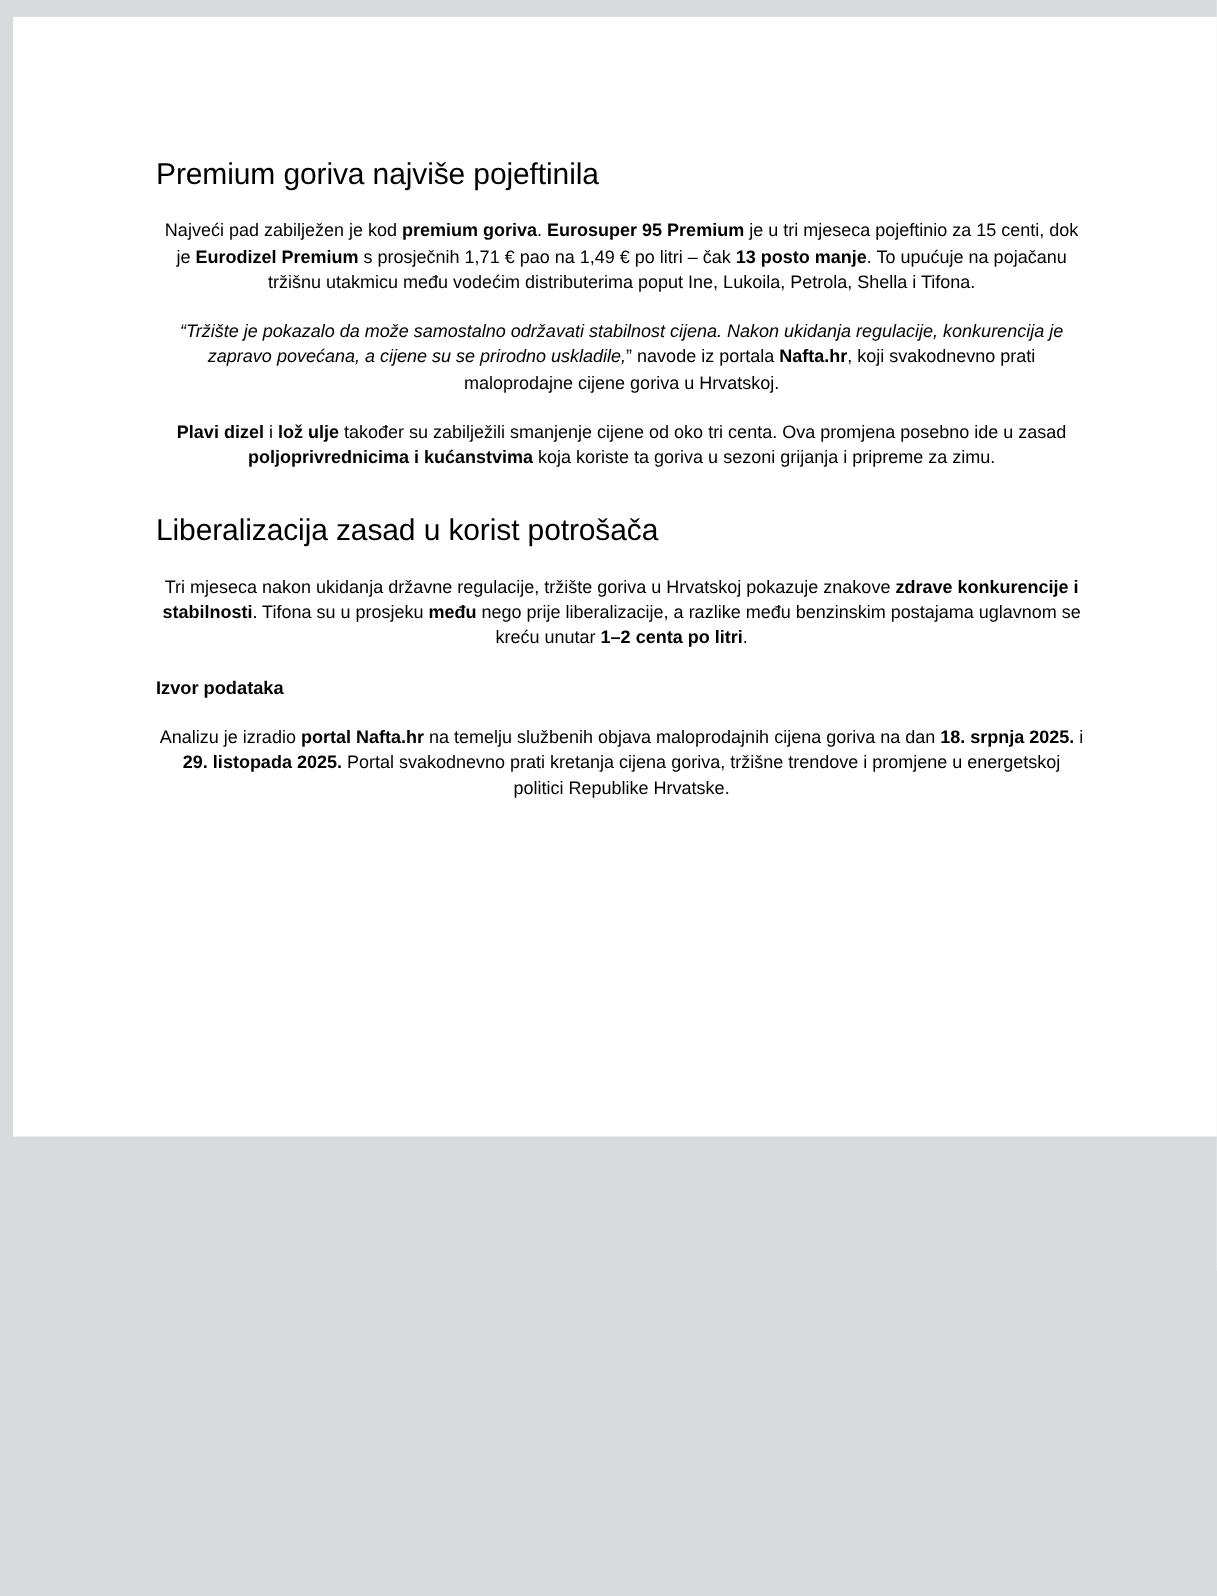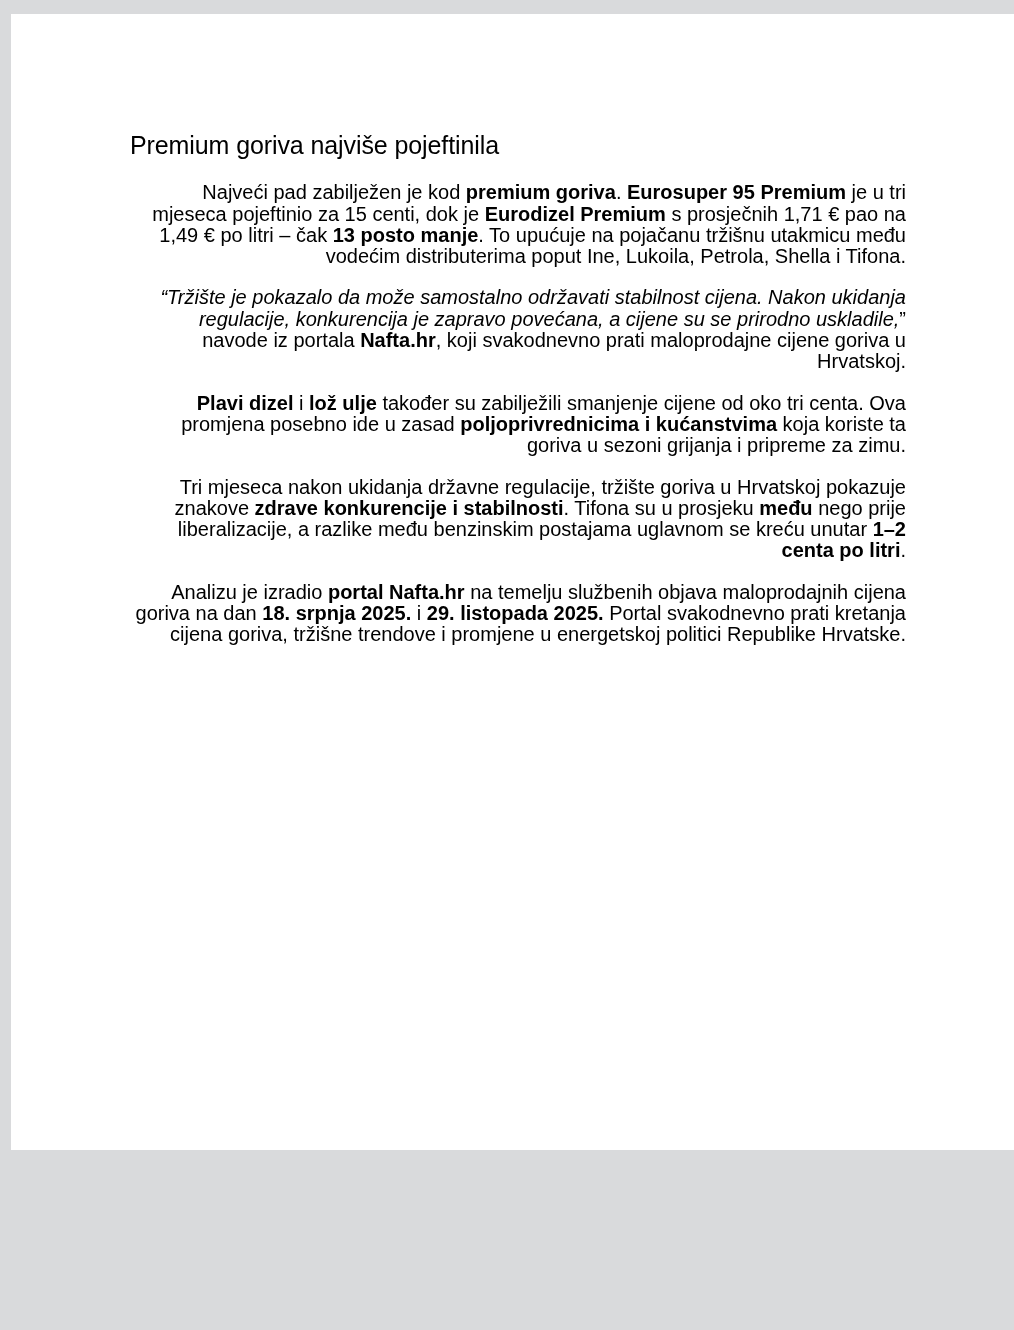--- a/index.html
+++ b/index.html
@@ -12,21 +12,21 @@
     height: 1330px;
     background: #d9dadc;
     font-family: "Liberation Sans", sans-serif;
     overflow: hidden;
   }
   .page {
     position: absolute;
     left: 11px;
     top: 14px;
     width: 1003px;
-    height: 1136px;
+    height: 933px;
     background: #ffffff;
     box-sizing: border-box;
   }
   .content {
     position: absolute;
     left: 119px;
     top: 116px;
     width: 776px;
   }
   h1.doc-h {
@@ -36,25 +36,25 @@
     line-height: 1.25;
     color: #000000;
     margin: 0 0 21px 0;
     letter-spacing: -0.1px;
   }
   h1.doc-h.second {
     margin-top: 34px;
   }
   p.doc-p {
     font-family: "Liberation Sans", sans-serif;
-    font-size: 20px;
+    font-size: 15px;
     line-height: 21.3px;
     color: #000000;
     margin: 0 0 20px 0;
-    text-align: right;
+    text-align: center;
   }
   p.doc-p.quote {
     font-style: italic;
   }
   p.doc-p.quote .roman {
     font-style: normal;
   }
   p.source-head {
     font-family: "Liberation Sans", sans-serif;
     font-size: 15.2px;
@@ -73,21 +73,23 @@
   <div class="content">
 
     <h1 class="doc-h">Premium goriva najviše pojeftinila</h1>
 
     <p class="doc-p"><span>Najveći pad zabilježen je kod </span><b>premium goriva</b><span>. </span><b>Eurosuper 95 Premium</b><span> je u tri mjeseca pojeftinio za 15 centi, dok je </span><b>Eurodizel Premium</b><span> s prosječnih 1,71 € pao na 1,49 € po litri – čak </span><b>13 posto manje</b><span>. To upućuje na pojačanu tržišnu utakmicu među vodećim distributerima poput Ine, Lukoila, Petrola, Shella i Tifona.</span></p>
 
     <p class="doc-p quote"><span>“Tržište je pokazalo da može samostalno održavati stabilnost cijena. Nakon ukidanja regulacije, konkurencija je zapravo povećana, a cijene su se prirodno uskladile,</span><span class="roman">” navode iz portala </span><b class="roman">Nafta.hr</b><span class="roman">, koji svakodnevno prati maloprodajne cijene goriva u Hrvatskoj.</span></p>
 
     <p class="doc-p"><b>Plavi dizel</b><span> i </span><b>lož ulje</b><span> također su zabilježili smanjenje cijene od oko tri centa. Ova promjena posebno ide u zasad </span><b>poljoprivrednicima i kućanstvima</b><span> koja koriste ta goriva u sezoni grijanja i pripreme za zimu.</span></p>
 
+    <h1 class="doc-h second">Liberalizacija zasad u korist potrošača</h1>
 
     <p class="doc-p"><span>Tri mjeseca nakon ukidanja državne regulacije, tržište goriva u Hrvatskoj pokazuje znakove </span><b>zdrave konkurencije i stabilnosti</b><span>. Tifona su u prosjeku </span><b>među</b><span> nego prije liberalizacije, a razlike među benzinskim postajama uglavnom se kreću unutar </span><b>1–2 centa po litri</b><span>.</span></p>
 
 
+    <p class="source-head">Izvor podataka</p>
 
     <p class="doc-p last"><span>Analizu je izradio </span><b>portal Nafta.hr</b><span> na temelju službenih objava maloprodajnih cijena goriva na dan </span><b>18. srpnja 2025.</b><span> i </span><b>29. listopada 2025.</b><span> Portal svakodnevno prati kretanja cijena goriva, tržišne trendove i promjene u energetskoj politici Republike Hrvatske.</span></p>
 
   </div>
 </div>
 
 </body></html>

